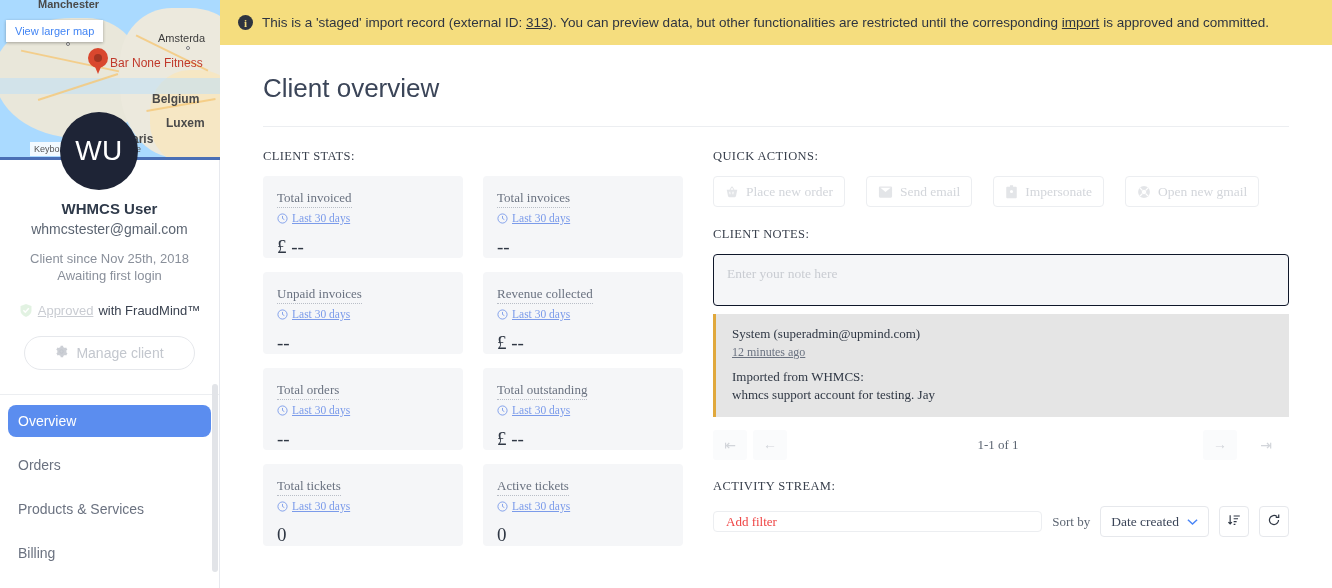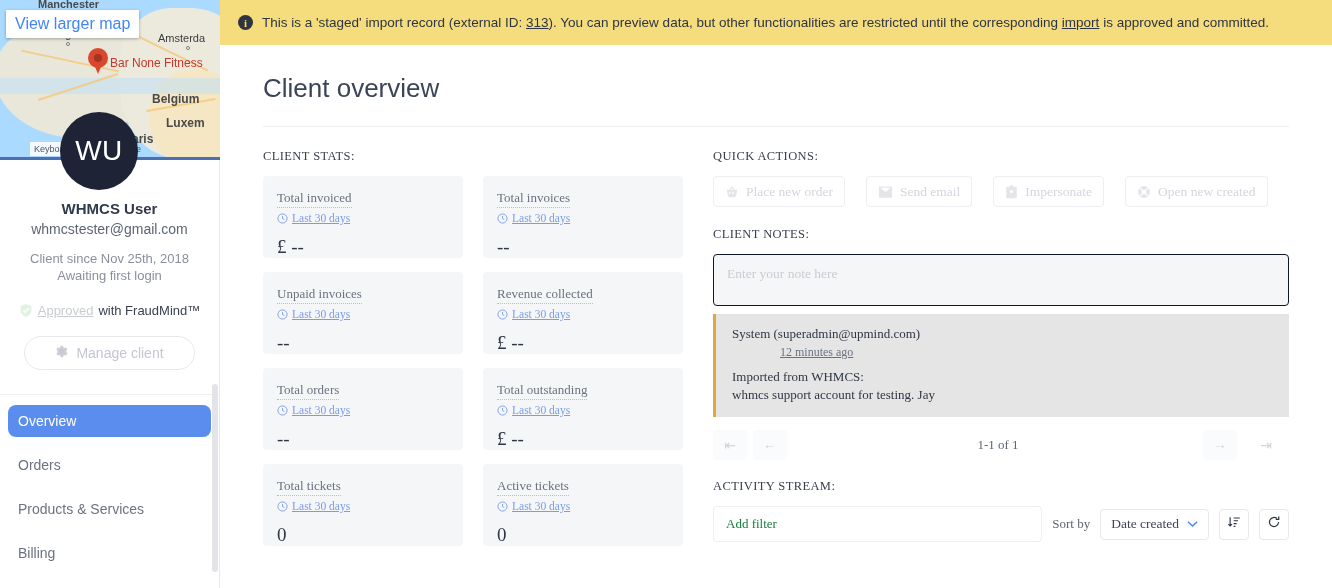--- a/index.html
+++ b/index.html
@@ -48,24 +48,24 @@
     position: absolute; left: 0; top: 78px; width: 220px; height: 16px;
     background: #bfe0f7; opacity: .55;
   }
   .road { position: absolute; background: #f4c97c; opacity:.85; height: 2px; }
   .r1 { left: 20px; top: 60px; width: 100px; transform: rotate(12deg); }
   .r2 { left: 36px; top: 86px; width: 84px; transform: rotate(-18deg); }
   .r3 { left: 132px; top: 52px; width: 80px; transform: rotate(26deg); }
   .r4 { left: 146px; top: 104px; width: 70px; transform: rotate(-10deg); }
 
   .view-larger {
-    position: absolute; left: 6px; top: 10px;
+    position: absolute; left: 6px; top: 20px;
     background: #ffffff;
     color: #4285f4;
-    font-size: 16px;
+    font-size: 11px;
     padding: 5px 9px;
     box-shadow: 0 1px 3px rgba(0,0,0,.3);
     z-index: 6;
     white-space: nowrap;
   }
   .map-label {
     position: absolute;
     color: #4a4a4a;
     font-size: 11px;
     font-weight: bold;
@@ -262,21 +262,21 @@
   }
   .note-card {
     margin-top: 8px;
     background: #e5e5e5;
     border-left: 3px solid #e0a83c;
     padding: 12px 25px 14px 16px;
   }
   .note-author { font-size: 13px; color: #2f3744; }
   .note-time {
     font-size: 12px; color: #6a7280;
-    text-decoration: underline; margin-top: 3px; display: inline-block; margin-left: 48px;
+    text-decoration: underline; margin-top: 3px; display: inline-block;
   }
   .note-line { font-size: 13px; color: #2f3744; margin-top: 9px; }
   .note-line + .note-line { margin-top: 2px; }
 
   .pager {
     display: flex; align-items: center;
     margin-top: 10px; height: 36px;
   }
   .pg-btn {
     width: 34px; height: 30px;
@@ -288,26 +288,26 @@
   .pg-btn.plain { background: transparent; }
   .pg-info {
     flex: 1; text-align: center; font-size: 13px; color: #5c6572;
   }
   .pg-right { display: flex; gap: 6px; }
 
   .act-label { margin-top: 16px; }
   .act-row { display: flex; align-items: center; gap: 10px; }
   .filter-input {
     flex: 1;
-    height: 36px;
+    height: 21px;
     border: 1px solid #eceef1;
     border-radius: 4px;
     display: flex; align-items: center;
     padding: 0 12px;
-    font-size: 13px; color: #15803d;
+    font-size: 13px; color: #ef4444;
   }
   .sort-by { font-size: 13px; color: #5c6572; white-space: nowrap; }
   .sort-sel {
     height: 31px; border: 1px solid #e6e8ec; border-radius: 4px;
     display: flex; align-items: center; gap: 8px;
     padding: 0 10px; font-size: 13.5px; color: #3b4558;
   }
   .chev { display:block; }
   .icon-btn {
     width: 30px; height: 31px;
@@ -584,21 +584,21 @@
             </div>
 
             <div class="qa-btn">
               <span>
                 <svg class="qa-icon" width="14" height="14" viewBox="0 0 16 16" fill="none">
                   <circle cx="8" cy="8" r="6.8" fill="#c9ccd2"></circle>
                   <circle cx="8" cy="8" r="2.6" fill="#ffffff"></circle>
                   <path d="M3.4 3.4l2.6 2.6M12.6 3.4L10 6M3.4 12.6L6 10M12.6 12.6L10 10" stroke="#ffffff" stroke-width="1.3"></path>
                 </svg>
               </span>
-              <span>Open new created</span>
+              <span>Open new gmail</span>
             </div>
           </div>
 
           <div class="section-label notes-label">CLIENT NOTES:</div>
 
           <div class="note-input">Enter your note here</div>
 
           <div class="note-card">
             <div class="note-author">System (superadmin@upmind.com)</div>
             <div class="note-time">12 minutes ago</div>

